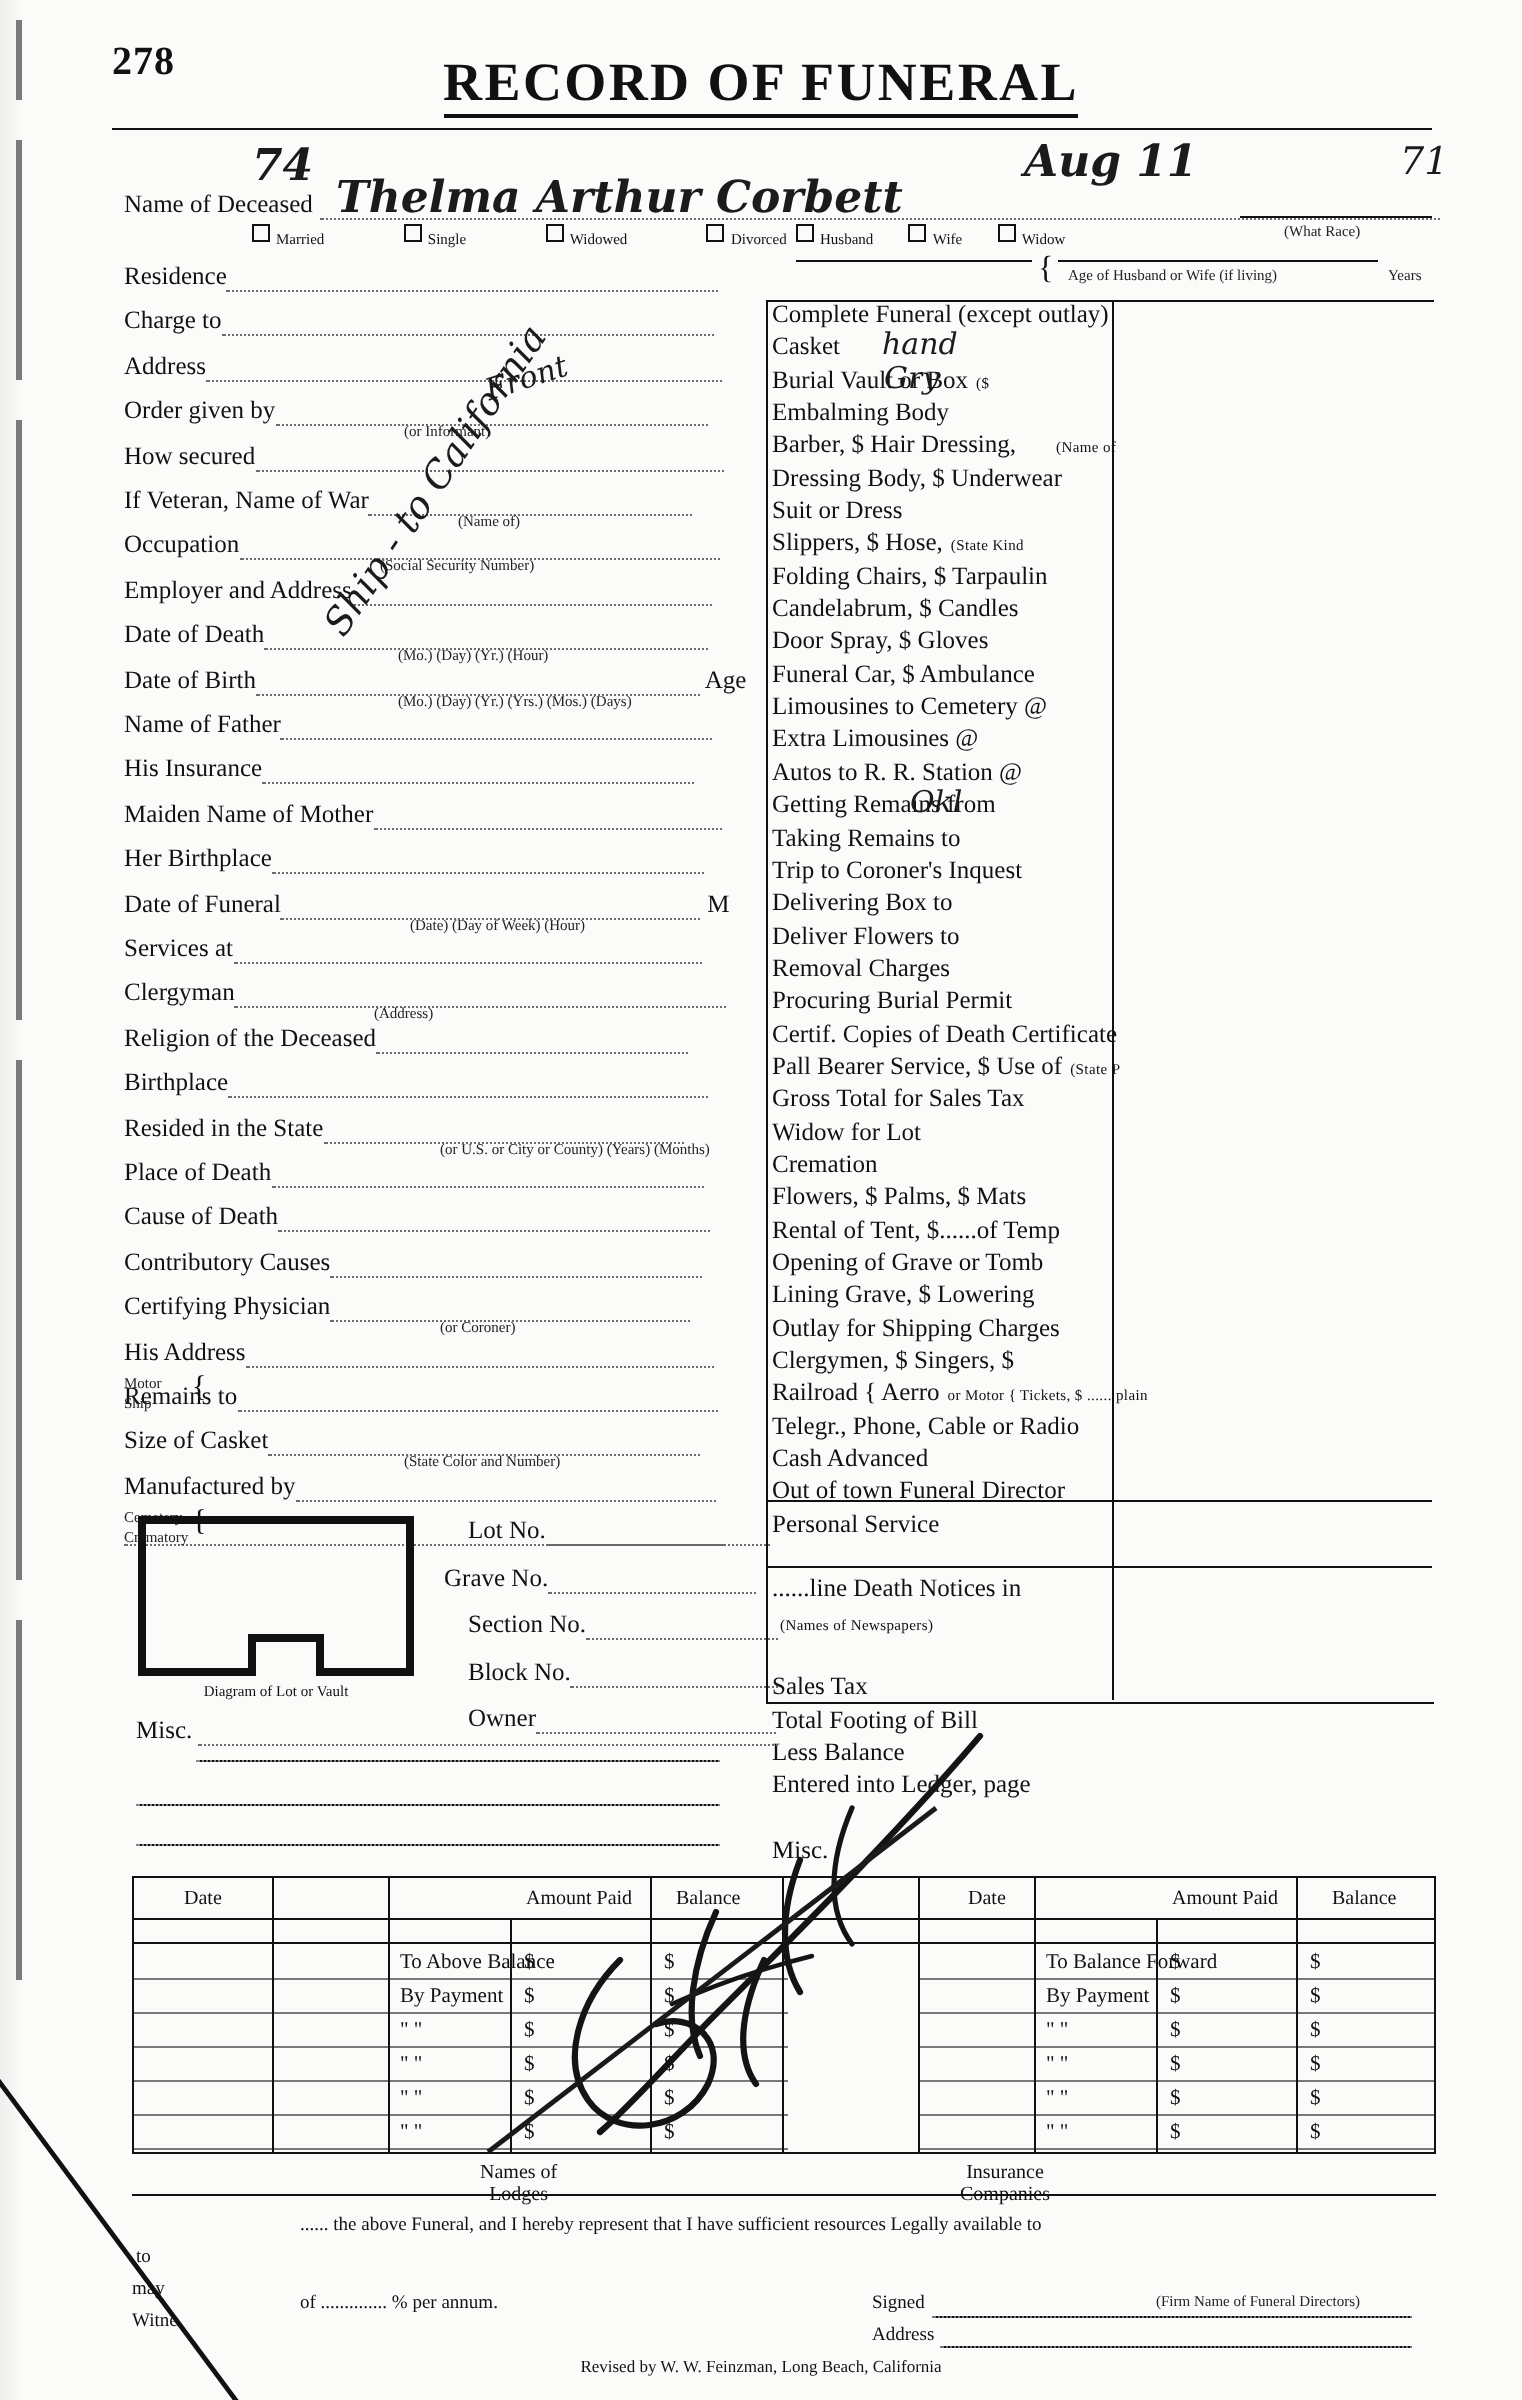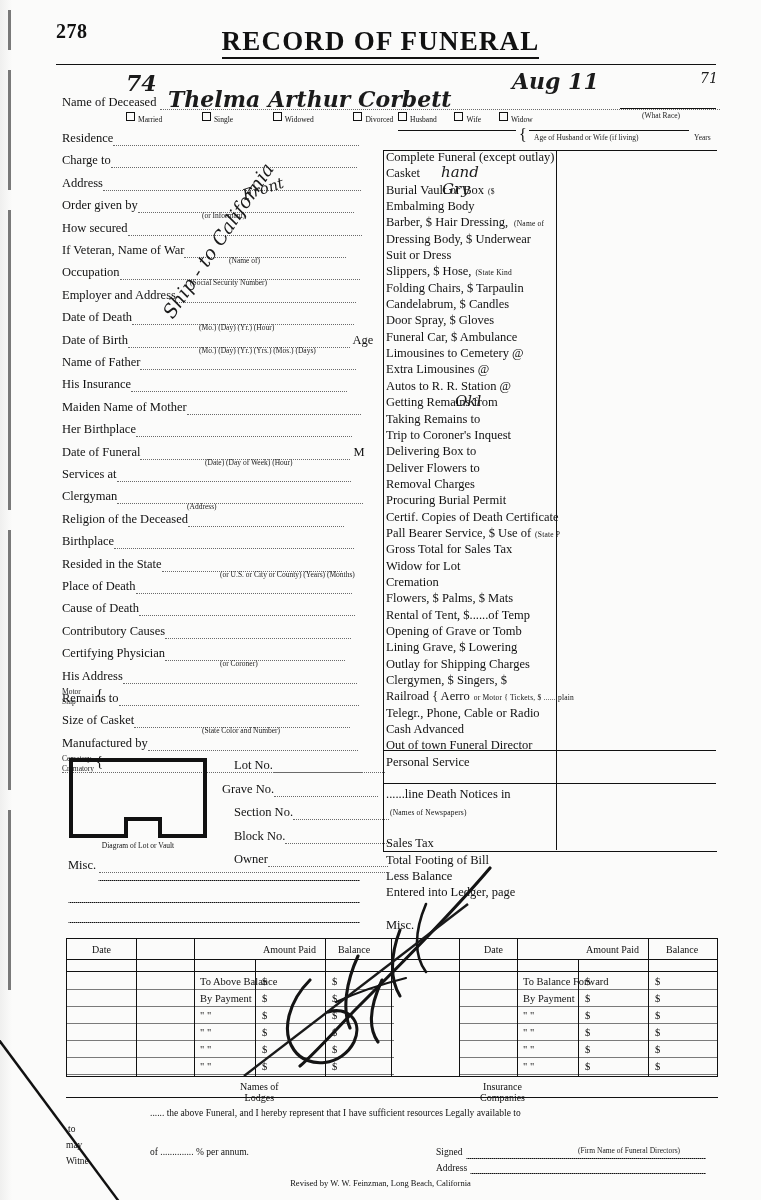--- a/index.html
+++ b/index.html
@@ -27,21 +27,21 @@
         vertical-align:bottom;}
   .tiny{font-size:7.5px;letter-spacing:.2px;}
   .tiny-c{position:absolute;font-size:7.5px;white-space:nowrap;color:#222;}
   .box{display:inline-block;width:7px;height:7px;border:1px solid #111;
        vertical-align:1px;margin-right:3px;}
   .brace{position:absolute;font-size:16px;}
   
   .hw{position:absolute;font-family:"DejaVu Serif",serif;font-style:italic;
       color:#1b1b1b;white-space:nowrap;}
   .hw.big{font-size:22px;font-weight:700;}
-  .hw.med{font-size:14px;}
+  .hw.med{font-size:19px;}
   .hw.rot{transform:rotate(-56deg);transform-origin:left bottom;font-size:19px;}
 
   
   .pricebox{position:absolute;left:383px;top:150px;width:333px;height:700px;
             border:1px solid #111;border-right:none;}
   .pricecol{position:absolute;left:383px;top:150px;width:185px;}
   .pitem{font-size:12.5px;height:16.35px;white-space:nowrap;padding-left:3px;}
   .vline{position:absolute;width:1px;background:#111;}
   .hline{position:absolute;height:1px;background:#111;}
 
@@ -163,21 +163,21 @@
   <div class="hw rot" style="left:176px;top:300px;">Ship - to California</div>
   <div class="hw" style="left:242px;top:180px;font-size:15px;transform:rotate(-18deg);">Front</div>
 
   <div class="pricebox"></div>
   <div class="vline" style="left:556px;top:150px;height:700px;"></div>
   <div class="pricecol" id="price-col">
       <div class="pitem"><span>Complete Funeral (except outlay)</span></div>
       <div class="pitem"><span>Casket</span></div>
       <div class="pitem"><span>Burial Vault or Box</span><span class="tiny" style="margin-left: 4px;">($</span></div>
       <div class="pitem"><span>Embalming Body</span></div>
-      <div class="pitem"><span>Barber, $          Hair Dressing,</span><span class="tiny" style="margin-left: 6px;">(Name of</span></div>
+      <div class="pitem"><span>Barber, $          Hair Dressing,</span><span class="tiny" style="margin-left: 20px;">(Name of</span></div>
       <div class="pitem"><span>Dressing Body, $          Underwear</span></div>
       <div class="pitem"><span>Suit or Dress</span></div>
       <div class="pitem"><span>Slippers, $              Hose,</span><span class="tiny" style="margin-left: 4px;">(State Kind</span></div>
       <div class="pitem"><span>Folding Chairs, $          Tarpaulin</span></div>
       <div class="pitem"><span>Candelabrum, $             Candles</span></div>
       <div class="pitem"><span>Door Spray, $               Gloves</span></div>
       <div class="pitem"><span>Funeral Car, $          Ambulance</span></div>
       <div class="pitem"><span>Limousines to Cemetery          @</span></div>
       <div class="pitem"><span>Extra Limousines                     @</span></div>
       <div class="pitem"><span>Autos to R. R. Station              @</span></div>

